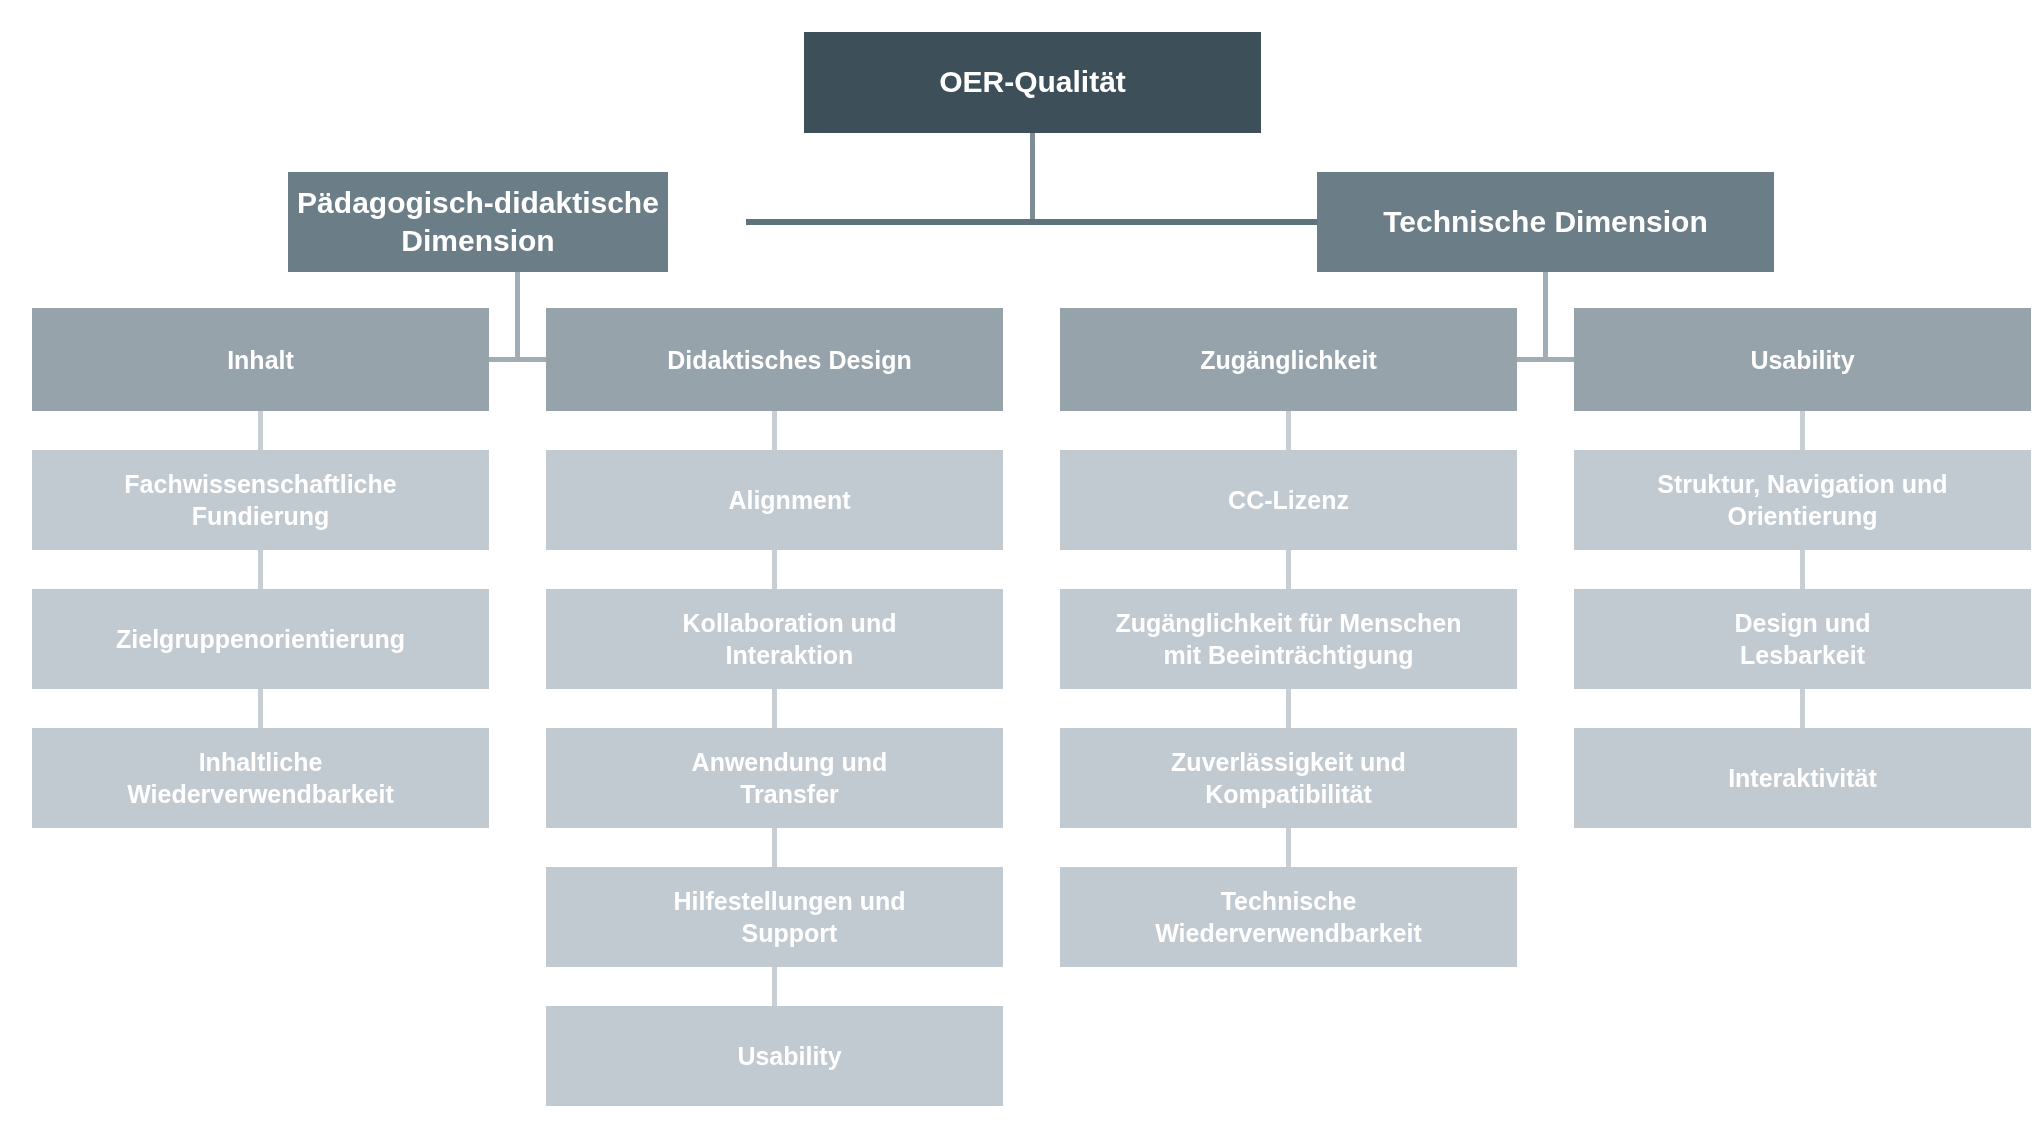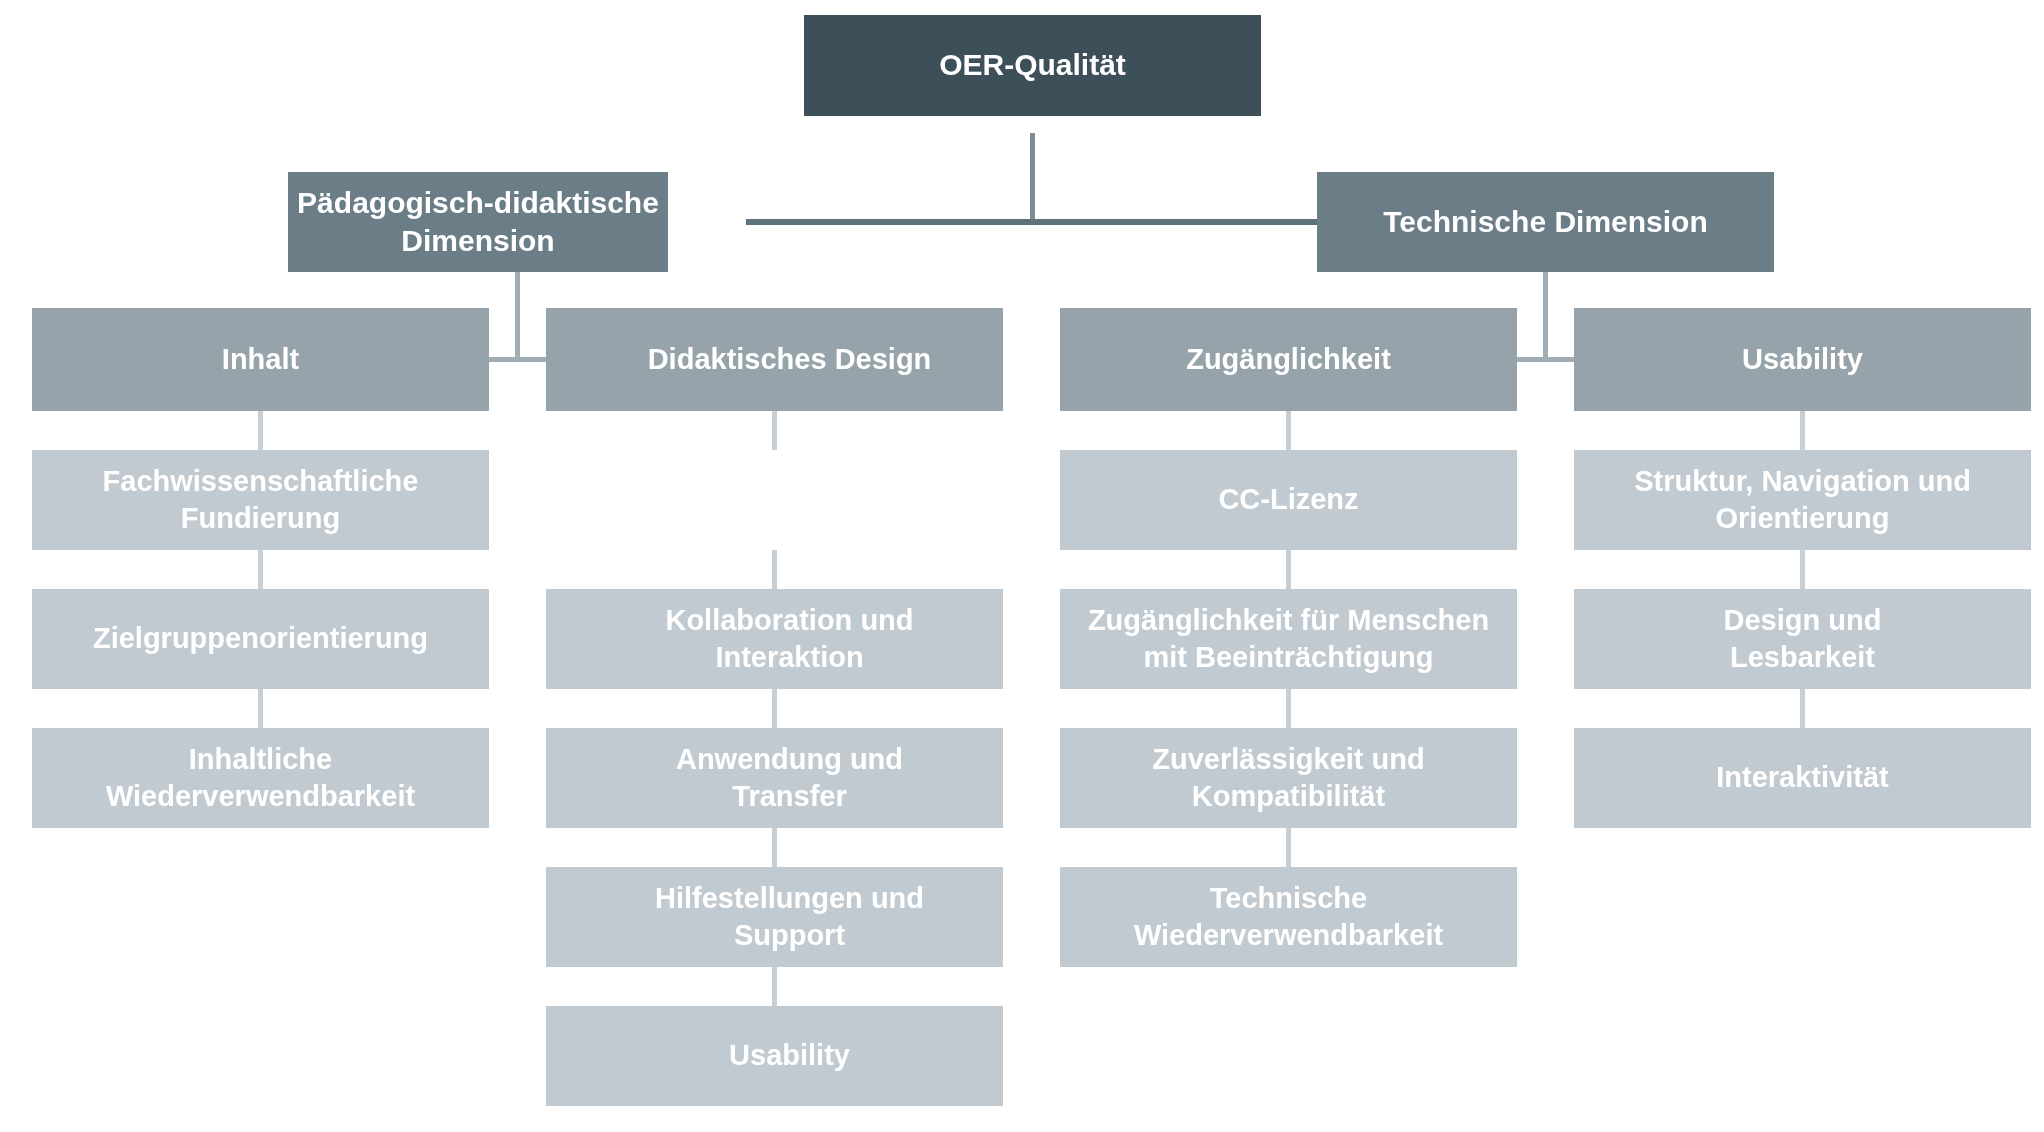--- a/index.html
+++ b/index.html
@@ -5,35 +5,35 @@
   :root{
     --background:#ffffff; --text:#ffffff;
     --root-box:#3d4f58; --dimension-box:#6b7d86; --header-box:#96a3ab; --item-box:#c2cad1;
     --connector-dark:#5f727c; --connector-root:#7d8d95; --connector-mid:#a1adb4; --connector-light:#c7ced4;
   }
   html,body{margin:0;padding:0;background:var(--background);}
   body{font-family:"Liberation Sans",sans-serif;}
   .canvas{position:relative;width:2044px;height:1132px;background:var(--background);overflow:hidden;}
   .box{
     position:absolute;display:flex;align-items:center;justify-content:center;
-    text-align:center;color:var(--text);font-weight:700;font-size:29px;line-height:1.28;
+    text-align:center;color:var(--text);font-weight:700;font-size:25px;line-height:1.28;
     white-space:pre-line;padding:0 6px;box-sizing:border-box;
   }
   .root{background:var(--root-box);font-size:30px;}
   .dim{background:var(--dimension-box);font-size:30px;}
   .hdr{background:var(--header-box);}
   .item{background:var(--item-box);}
   .line{position:absolute;}
   .line.dark{background:var(--connector-dark);}
   .line.rootv{background:var(--connector-root);}
   .line.mid{background:var(--connector-mid);}
   .line.light{background:var(--connector-light);}
 
   
-  .b-root{left:804px;top:15px;width:457px;height:101px;}
+  .b-root{left:804px;top:32px;width:457px;height:101px;}
   
   .b-dim-left{left:288px;top:172px;width:380px;height:100px;}
   .b-dim-right{left:1317px;top:172px;width:457px;height:100px;}
   
   .hdr{top:308px;height:103px;width:457px;}
   .b-col1{left:32px;} .b-col2{left:546px;padding-left:36px;} .b-col3{left:1060px;} .b-col4{left:1574px;}
   
   .item{width:457px;height:100px;}
   .r1{top:450px;} .r2{top:589px;} .r3{top:728px;} .r4{top:867px;} .r5{top:1006px;}
 </style>
@@ -79,20 +79,21 @@
   <div class="box hdr b-col2">Didaktisches Design</div>
   <div class="box hdr b-col3">Zugänglichkeit</div>
   <div class="box hdr b-col4">Usability</div>
 
   <div class="box item b-col1 r1">Fachwissenschaftliche
 Fundierung</div>
   <div class="box item b-col1 r2">Zielgruppenorientierung</div>
   <div class="box item b-col1 r3">Inhaltliche
 Wiederverwendbarkeit</div>
 
+  <div class="box item b-col2 r1">Alignment</div>
   <div class="box item b-col2 r2">Kollaboration und
 Interaktion</div>
   <div class="box item b-col2 r3">Anwendung und
 Transfer</div>
   <div class="box item b-col2 r4">Hilfestellungen und
 Support</div>
   <div class="box item b-col2 r5">Usability</div>
 
   <div class="box item b-col3 r1">CC-Lizenz</div>
   <div class="box item b-col3 r2">Zugänglichkeit für Menschen

